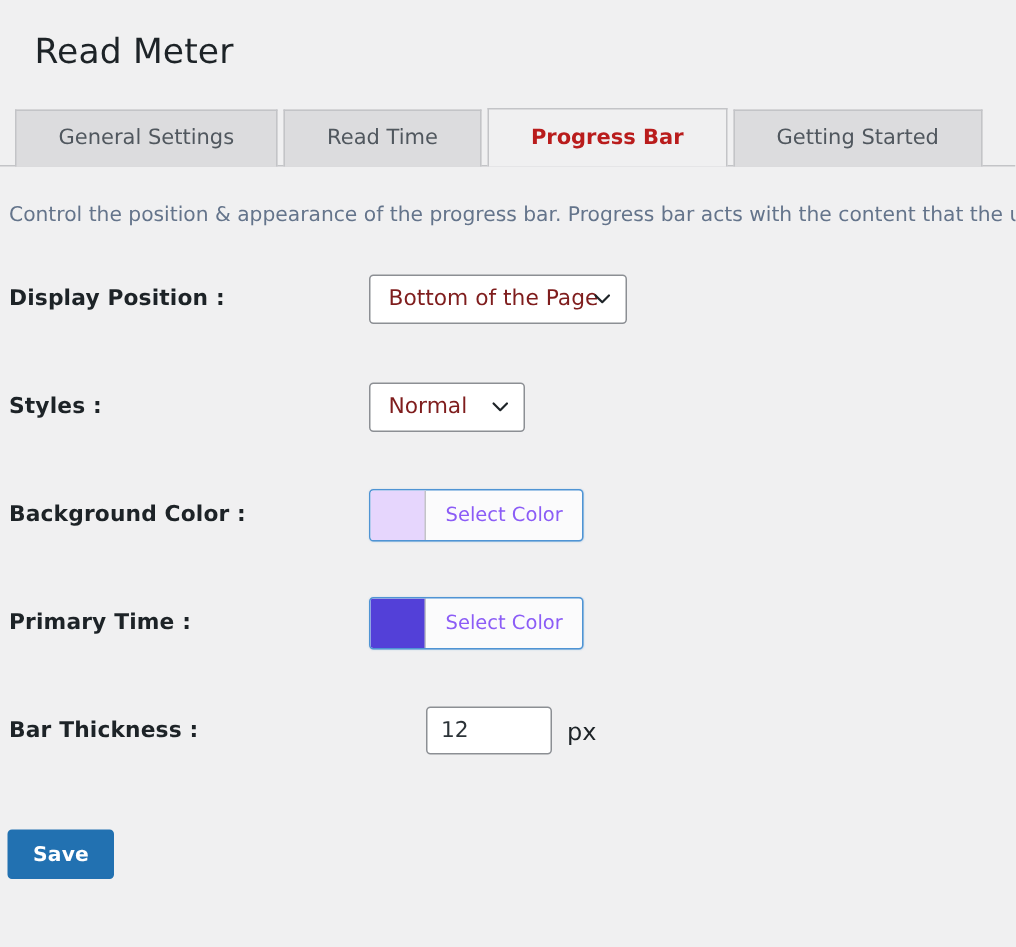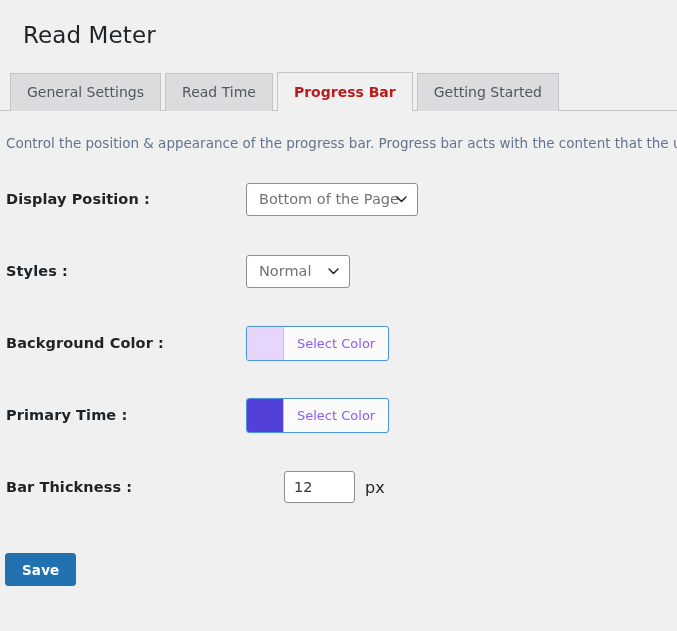--- a/index.html
+++ b/index.html
@@ -42,21 +42,21 @@
     height: 42px;
     position: relative;
     z-index: 2;
   }
   .tab {
     display: inline-flex;
     align-items: center;
     justify-content: center;
     height: 38px;
     box-sizing: border-box;
-    padding: 0 16px;
+    padding: 0 28px;
     margin-right: 4px;
     font-size: 14px;
     line-height: 1;
     background: #dcdcde;
     border: 1px solid #c3c4c7;
     border-bottom: none;
     color: #50575e;
     text-decoration: none;
     white-space: nowrap;
     cursor: pointer;
@@ -125,21 +125,21 @@
     position: relative;
     display: inline-flex;
     align-items: center;
     background: #ffffff;
     border: 1px solid #8c8f94;
     border-radius: 3px;
     height: 33px;
     box-sizing: border-box;
     padding: 0 32px 0 12px;
     font-size: 14.5px;
-    color: #737373;
+    color: #7f1d1d;
     cursor: pointer;
     box-shadow: 0 0 0 transparent;
     min-width: 0;
   }
   .select-box .chevron {
     position: absolute;
     right: 9px;
     top: 50%;
     transform: translateY(-50%);
     width: 13px;
@@ -174,21 +174,21 @@
     display: inline-flex;
     align-items: center;
     padding: 0 13px;
     font-size: 13px;
     color: #8b5cf6;
     white-space: nowrap;
   }
 
   
   .number-input {
-    width: 71px;
+    width: 84px;
     height: 32px;
     box-sizing: border-box;
     border: 1px solid #8c8f94;
     border-radius: 3px;
     background: #ffffff;
     color: #2c3338;
     font-size: 14.5px;
     font-family: inherit;
     padding: 0 9px;
     outline: none;

